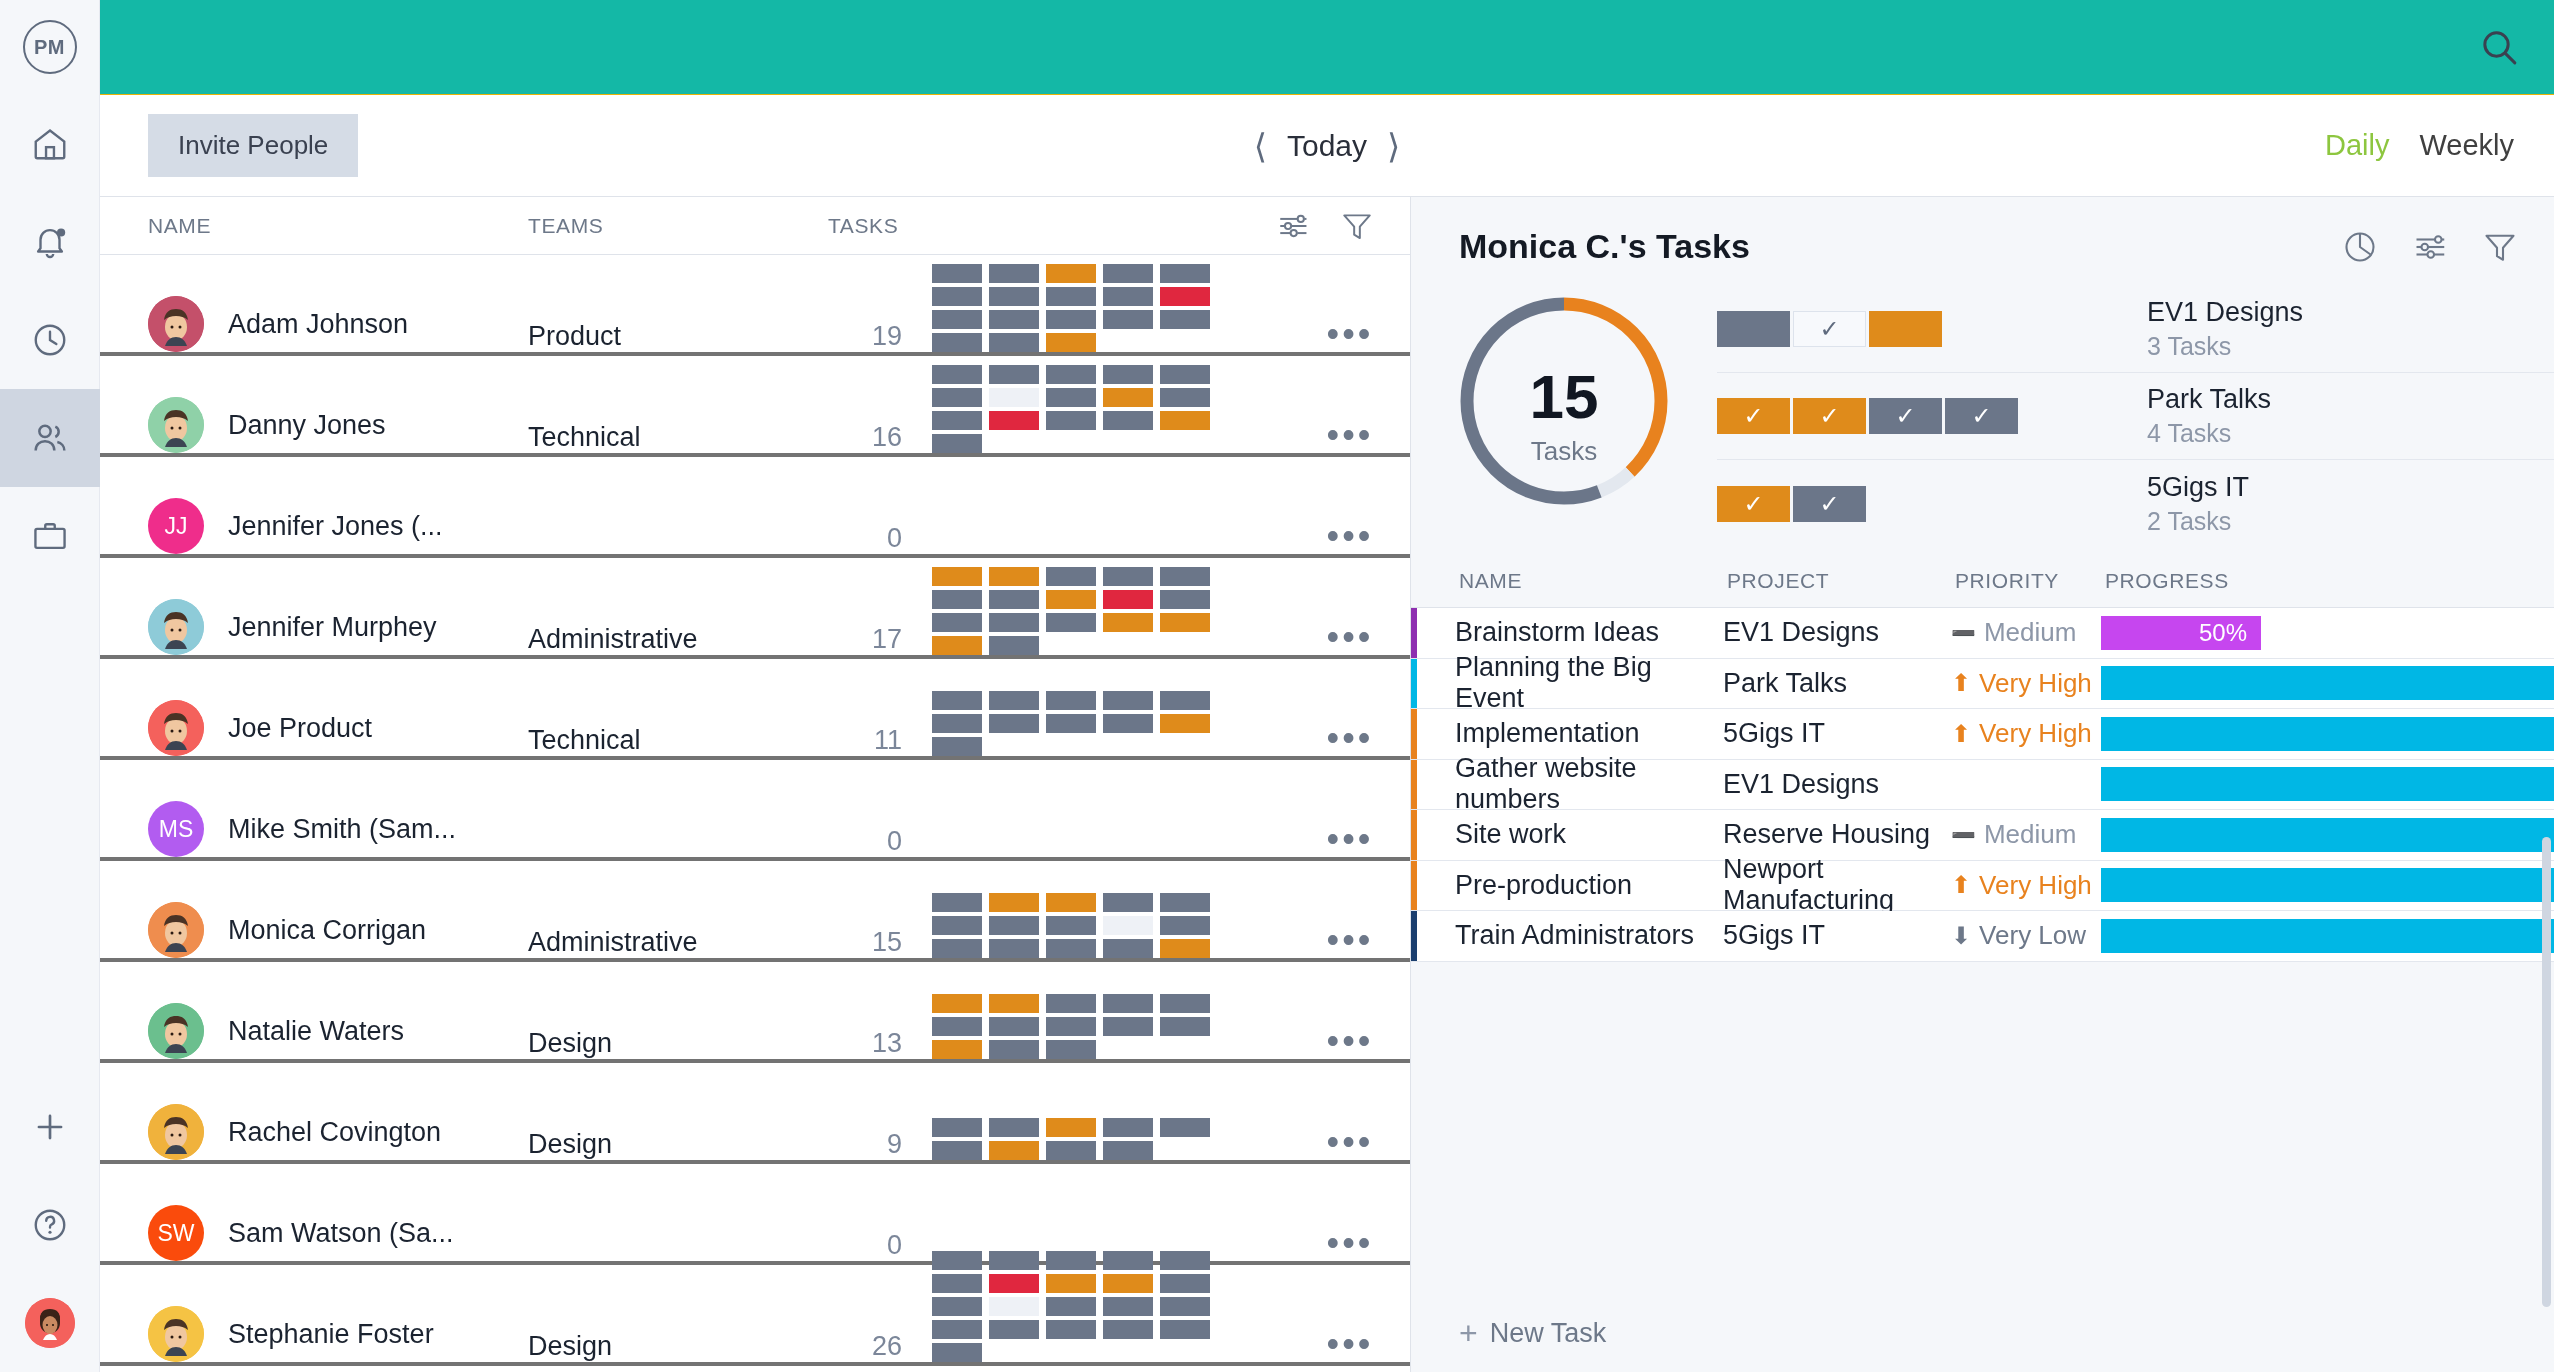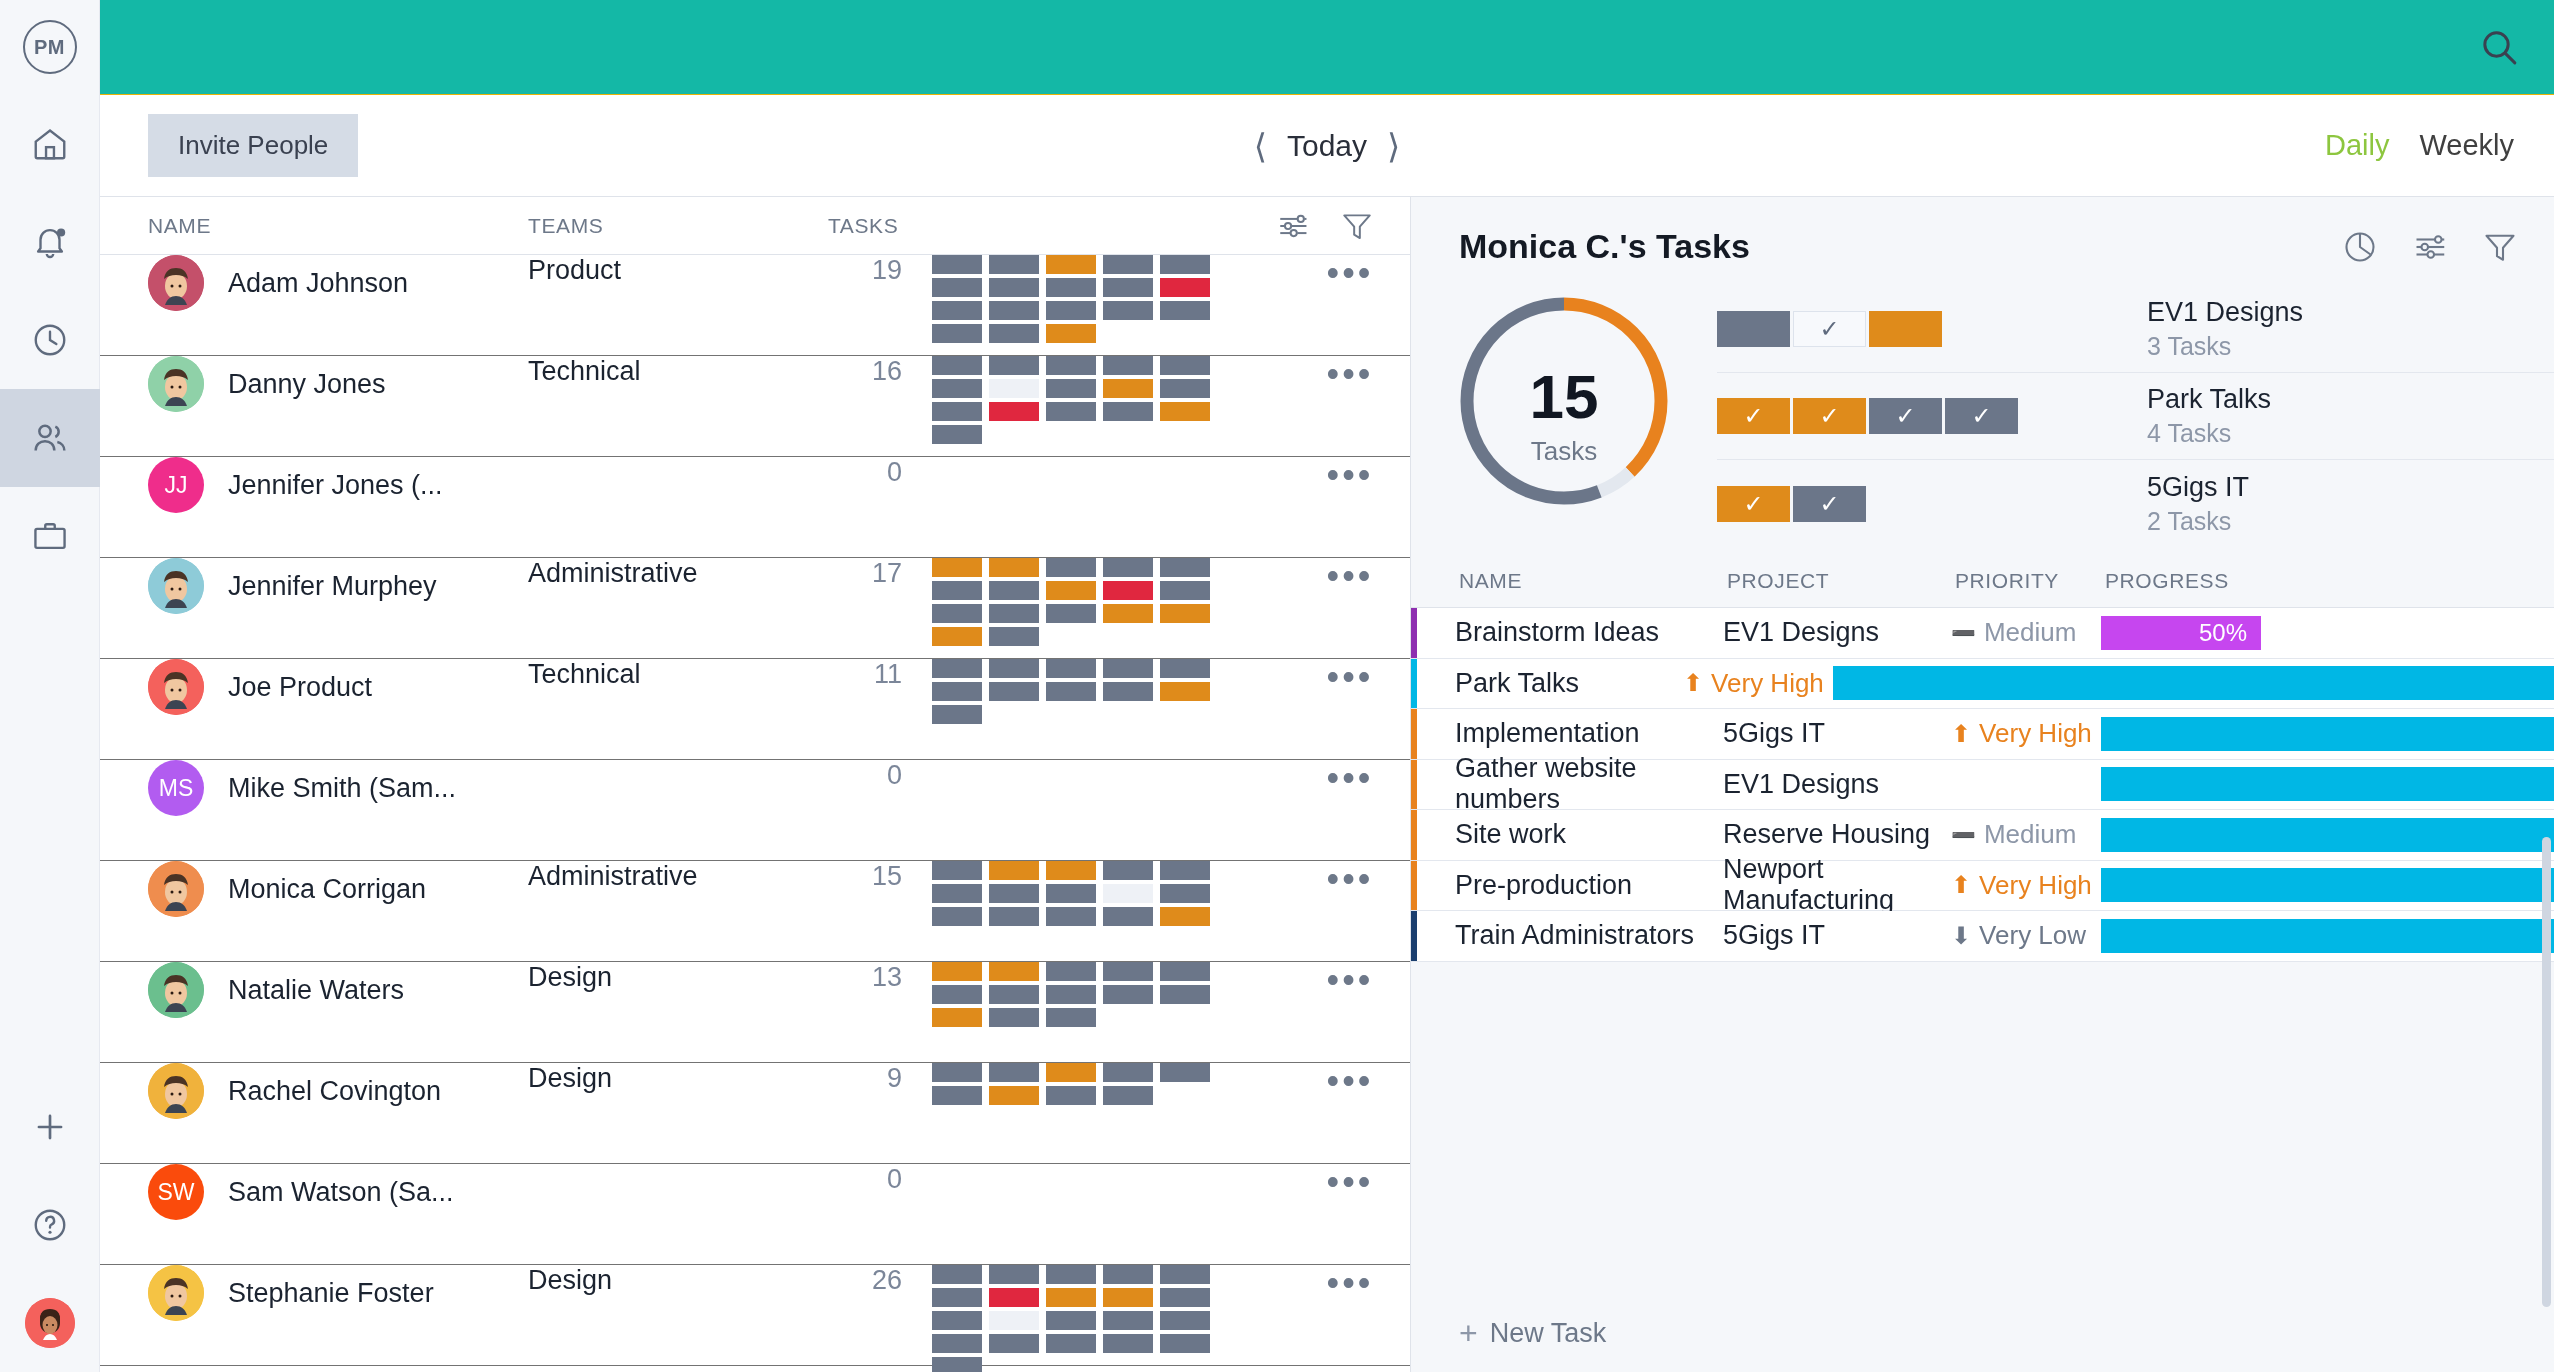--- a/index.html
+++ b/index.html
@@ -109,22 +109,22 @@
     padding-left: 48px;
   }
   .col-name { width: 380px; }
   .col-teams { width: 300px; }
   .col-tasks { flex: 1; }
   .head-icons { display: flex; gap: 30px; padding-right: 36px; }
 
   .people-rows { flex: 1; overflow: hidden; }
   .prow {
     height: 101px;
-    display: flex; align-items: flex-start;
-    border-bottom: 1px solid #737373;
+    display: flex; align-items: flex-end;
+    border-bottom: 4px solid #737373;
     padding-left: 48px;
   }
   .prow .c-name { width: 380px; display: flex; align-items: center; gap: 24px; }
   .avatar {
     width: 56px; height: 56px; min-width: 56px; border-radius: 50%;
     display: flex; align-items: center; justify-content: center;
     color: #fff; font-size: 23px; font-weight: 500; overflow: hidden;
     position: relative;
   }
   .pname { font-size: 27px; color: #1b2330; white-space: nowrap; }
@@ -783,20 +783,21 @@
                 <div class="t-prio prio-medium">
                   <span style="font-size: 20px;">➖</span>
                   <span>Medium</span>
                 </div>
                 <div class="t-prog">
                   <div class="pbar" style="background: rgb(198, 70, 239); width: 160px;">50%</div>
                 </div>
               </div>
               <div class="trow">
                 <div class="stripe" style="background: rgb(0, 183, 229);"></div>
+                <div class="t-name">Planning the Big Event</div>
                 <div class="t-proj">Park Talks</div>
                 <div class="t-prio prio-high">
                   <span style="font-size: 24px;">⬆</span>
                   <span>Very High</span>
                 </div>
                 <div class="t-prog">
                   <div class="pbar" style="background: rgb(0, 183, 229); width: 100%;"></div>
                 </div>
               </div>
               <div class="trow">

